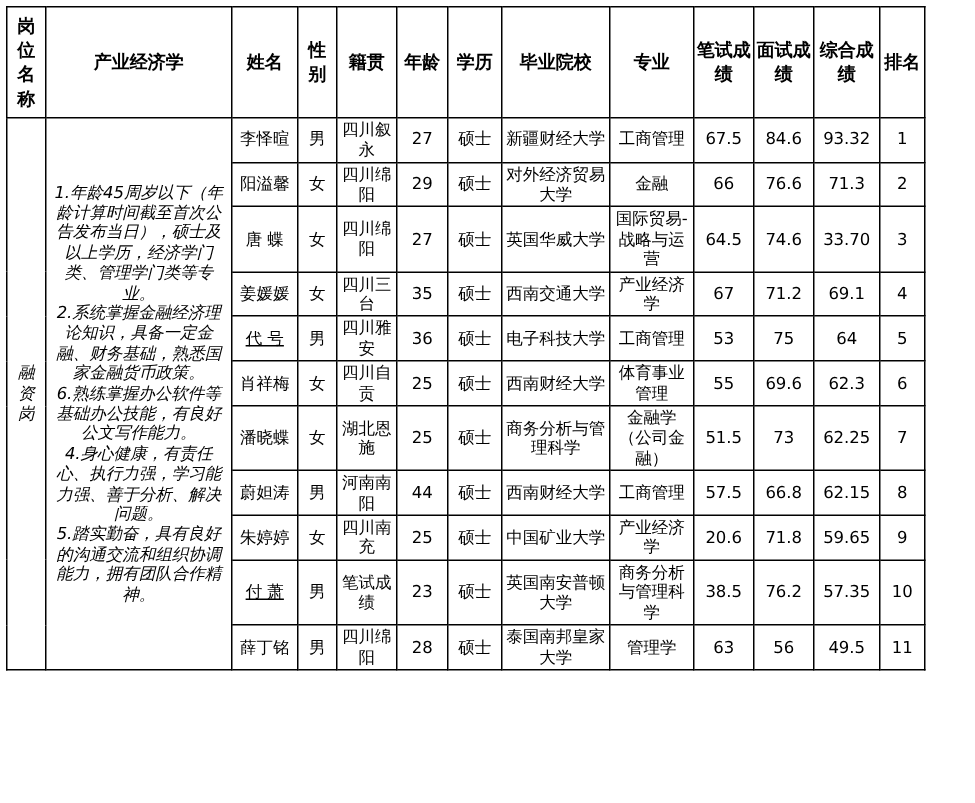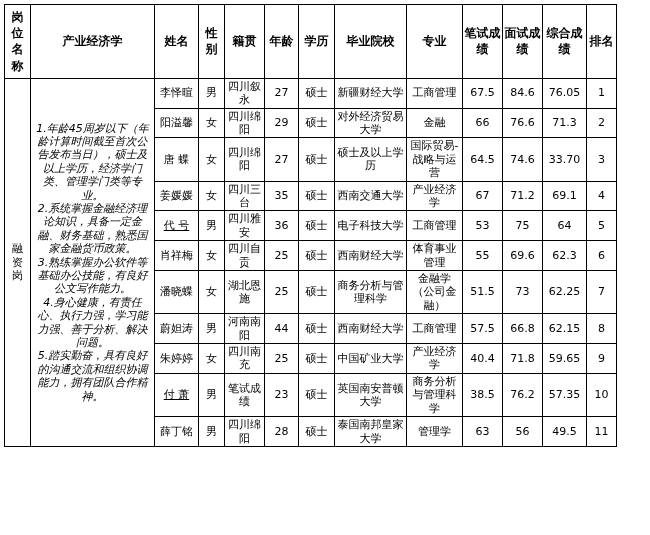--- a/index.html
+++ b/index.html
@@ -53,20 +53,21 @@
   td.vtitle {
     font-weight: bold;
     font-size: 12px;
     line-height: 1.35;
     width: 26px;
   }
   td.post-title {
     font-weight: bold;
     font-size: 12px;
     line-height: 1.35;
+    font-style: italic;
   }
   
   td.req {
     text-align: left;
     font-size: 11px;
     line-height: 1.30;
     padding: 2px 3px 2px 4px;
     vertical-align: middle;
     font-style: italic;
   }
@@ -114,34 +115,34 @@
         <td>面试成绩</td>
         <td>综合成绩</td>
         <td class="head-narrow">排名</td>
       </tr>
 
       <tr>
         <td class="post-title" rowspan="11">融资岗</td>
         <td class="req" rowspan="11">
           <p>1.年龄45周岁以下（年龄计算时间截至首次公告发布当日），硕士及以上学历，经济学门类、管理学门类等专业。</p>
           <p>2.系统掌握金融经济理论知识，具备一定金融、财务基础，熟悉国家金融货币政策。</p>
-          <p>3.熟练掌握办公软件等基础办公技能，有良好公文写作能力。</p>
+          <p>6.熟练掌握办公软件等基础办公技能，有良好公文写作能力。</p>
           <p>4.身心健康，有责任心、执行力强，学习能力强、善于分析、解决问题。</p>
           <p>5.踏实勤奋，具有良好的沟通交流和组织协调能力，拥有团队合作精神。</p>
         </td>
         <td class="name">李怿暄</td>
         <td>男</td>
         <td>四川叙永</td>
         <td>27</td>
         <td>硕士</td>
         <td class="school">新疆财经大学</td>
         <td class="major">工商管理</td>
         <td>67.5</td>
         <td>84.6</td>
-        <td>76.05</td>
+        <td>93.32</td>
         <td>1</td>
       </tr>
 
       <tr>
         <td class="name">阳溢馨</td>
         <td>女</td>
         <td>四川绵阳</td>
         <td>29</td>
         <td>硕士</td>
         <td class="school">对外经济贸易大学</td>
@@ -151,21 +152,21 @@
         <td>71.3</td>
         <td>2</td>
       </tr>
 
       <tr>
         <td class="name">唐 蝶</td>
         <td>女</td>
         <td>四川绵阳</td>
         <td>27</td>
         <td>硕士</td>
-        <td class="school">硕士及以上学历</td>
+        <td class="school">英国华威大学</td>
         <td class="major">国际贸易-战略与运营</td>
         <td>64.5</td>
         <td>74.6</td>
         <td>33.70</td>
         <td>3</td>
       </tr>
 
       <tr>
         <td class="name">姜媛媛</td>
         <td>女</td>
@@ -237,21 +238,21 @@
       </tr>
 
       <tr>
         <td class="name">朱婷婷</td>
         <td>女</td>
         <td>四川南充</td>
         <td>25</td>
         <td>硕士</td>
         <td class="school">中国矿业大学</td>
         <td class="major">产业经济学</td>
-        <td>40.4</td>
+        <td>20.6</td>
         <td>71.8</td>
         <td>59.65</td>
         <td>9</td>
       </tr>
 
       <tr>
         <td class="name nowrap">付 萧</td>
         <td>男</td>
         <td>笔试成绩</td>
         <td>23</td>

